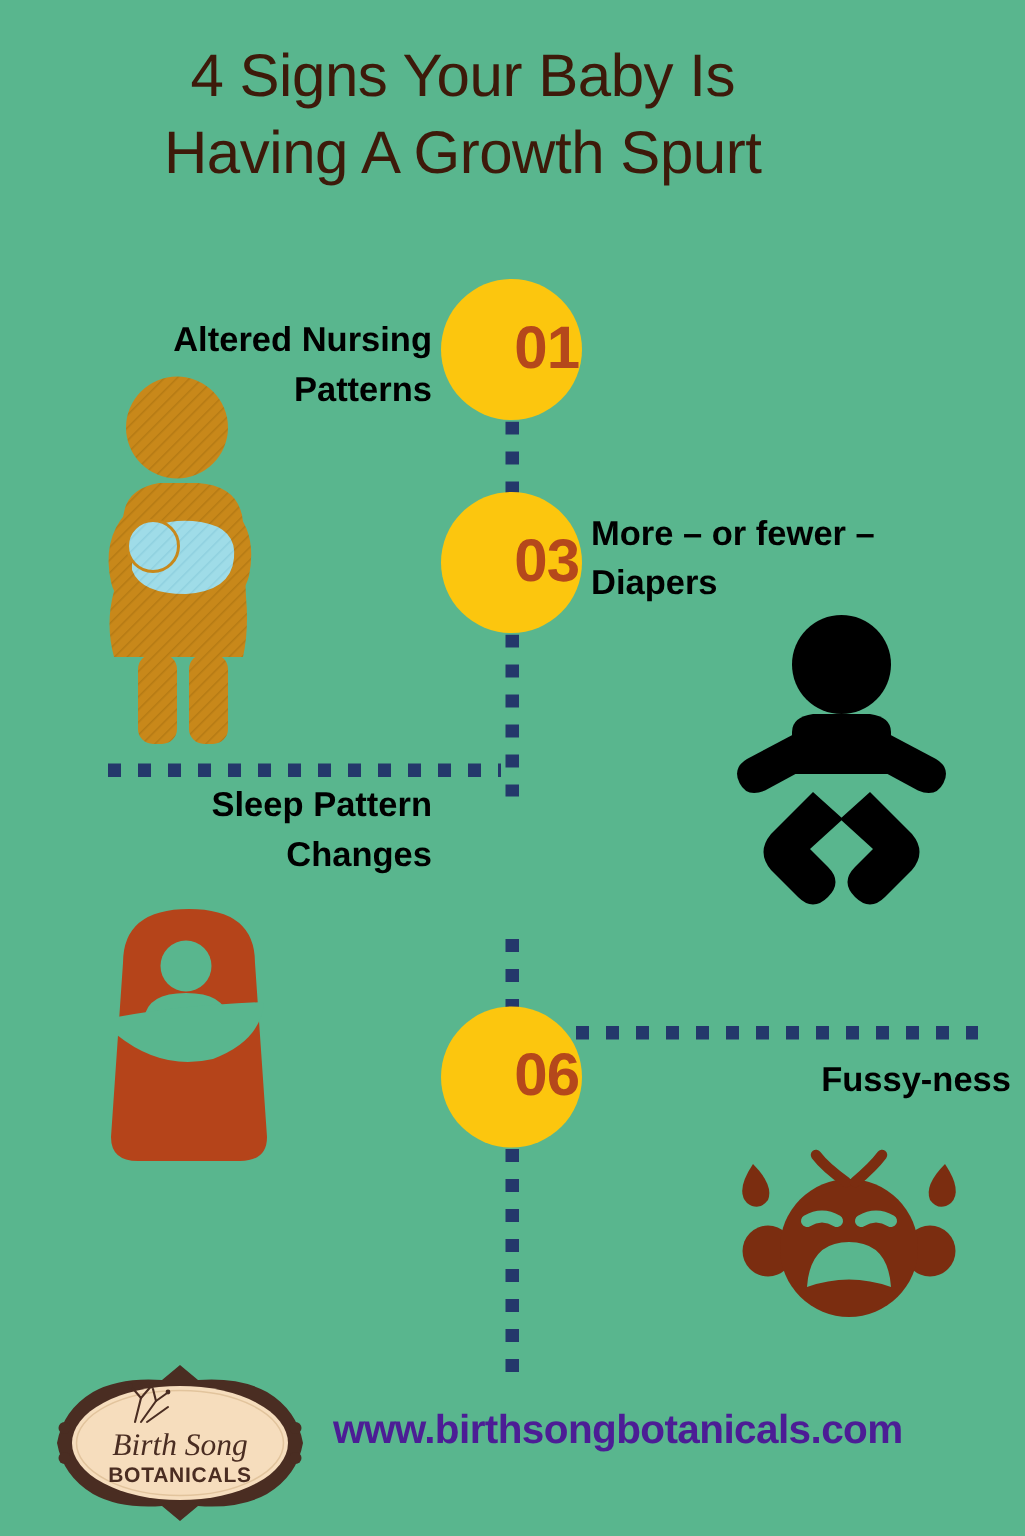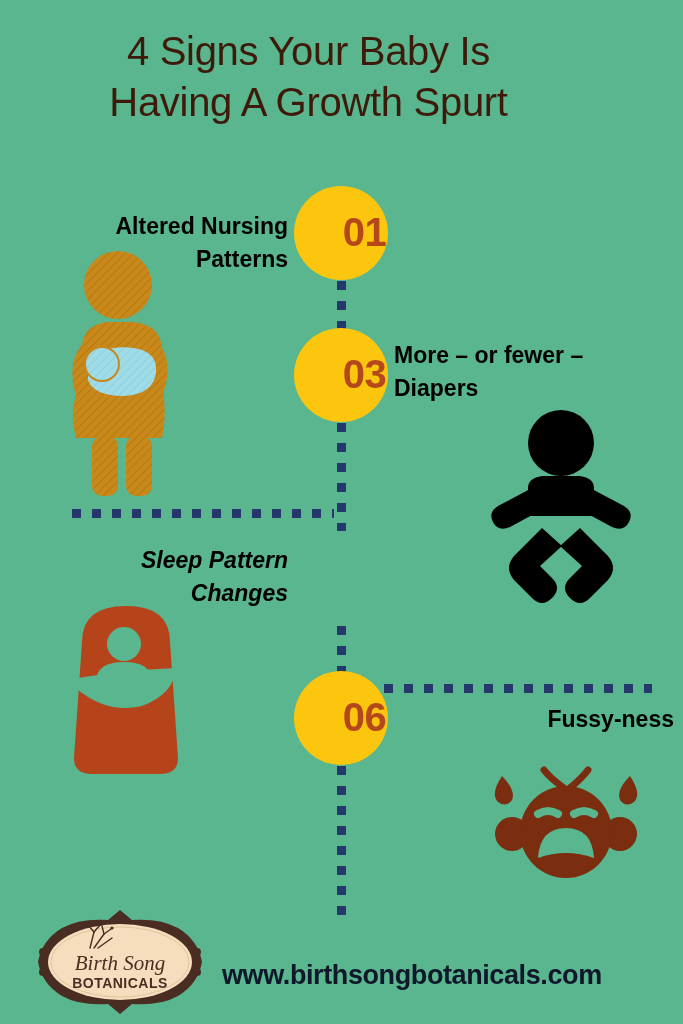--- a/index.html
+++ b/index.html
@@ -83,25 +83,24 @@
 
   
   #logo{
     position:absolute;
     left:32px; top:908px;
     width:176px; height:108px;
   }
   #site-url{
     position:absolute;
     left:222px; top:938px;
-    color:#0f172a;
+    color:#4c1d95;
     font-size:27px;
     font-weight:bold;
     letter-spacing:-0.4px;
-    margin-top:22px;
   }
 </style>
 </head>
 <body>
 
 <div id="poster">
 
   <div id="title">4 Signs Your Baby Is
 Having  A Growth Spurt</div>
 
@@ -161,21 +160,21 @@
 
     <path d="M44 78 L10 96 Q0 102 5 112 Q10 122 22 117 L46 104 Z" fill="#000000"></path>
 
     <path d="M102 78 L136 96 Q146 102 141 112 Q136 122 124 117 L100 104 Z" fill="#000000"></path>
 
     <path d="M54 118 L26 146 Q16 158 26 170 L44 188 Q54 198 64 188 Q74 178 64 168 L52 156 L74 136 Z" fill="#000000"></path>
 
     <path d="M92 118 L120 146 Q130 158 120 170 L102 188 Q92 198 82 188 Q72 178 82 168 L94 156 L72 136 Z" fill="#000000"></path>
   </svg>
 
-  <div class="step-label left" style="left:20px; top:544px; width:268px;font-style:italic;">Sleep Pattern
+  <div class="step-label left" style="left:20px; top:520px; width:268px;">Sleep Pattern
 Changes</div>
 
   <svg class="illo" style="left:66px; top:598px;" width="120" height="180" viewBox="0 0 120 180">
     <path d="M16 44 Q16 8 60 8 Q104 8 104 44 L112 160 Q112 176 94 176 L26 176
              Q8 176 8 160 Z" fill="#b5441a"></path>
 
     <circle cx="58" cy="46" r="17" fill="#59b68e"></circle>
 
     <path d="M30 84 Q30 64 58 64 Q86 64 86 84 Z" fill="#59b68e"></path>
 

